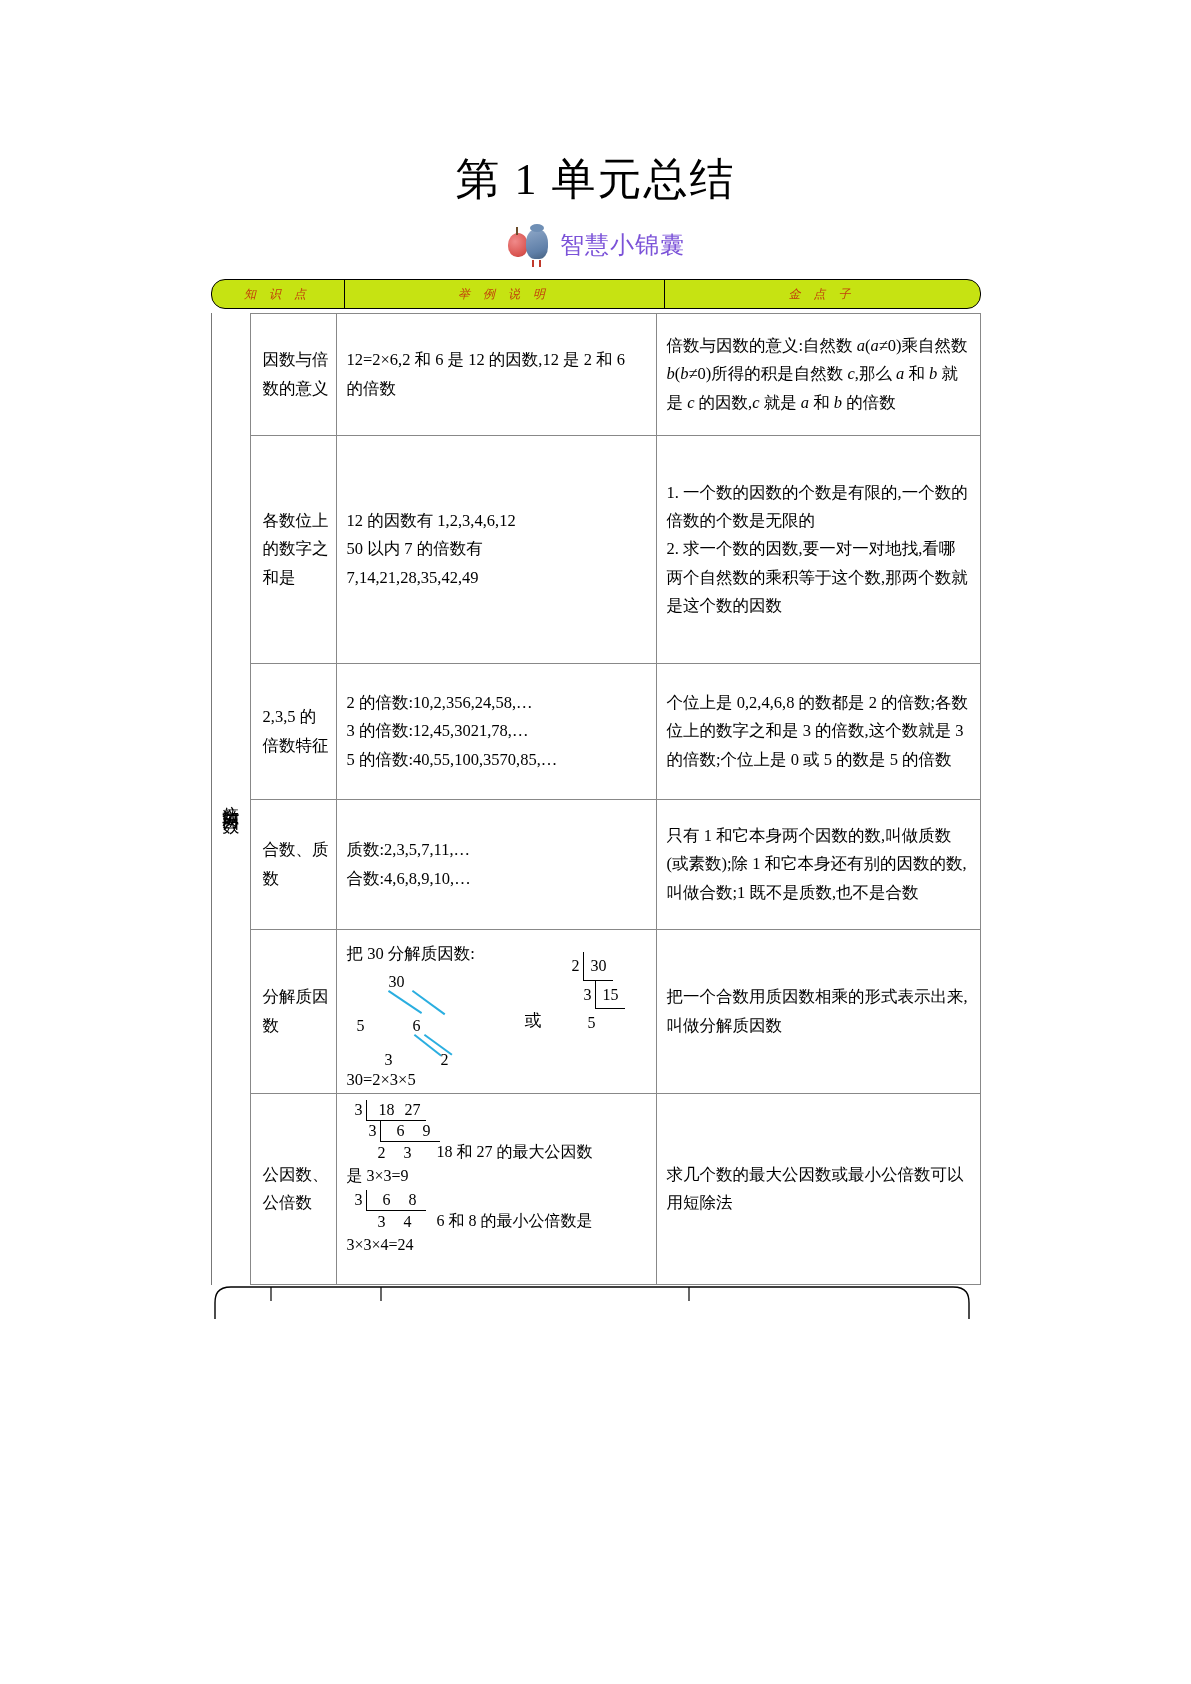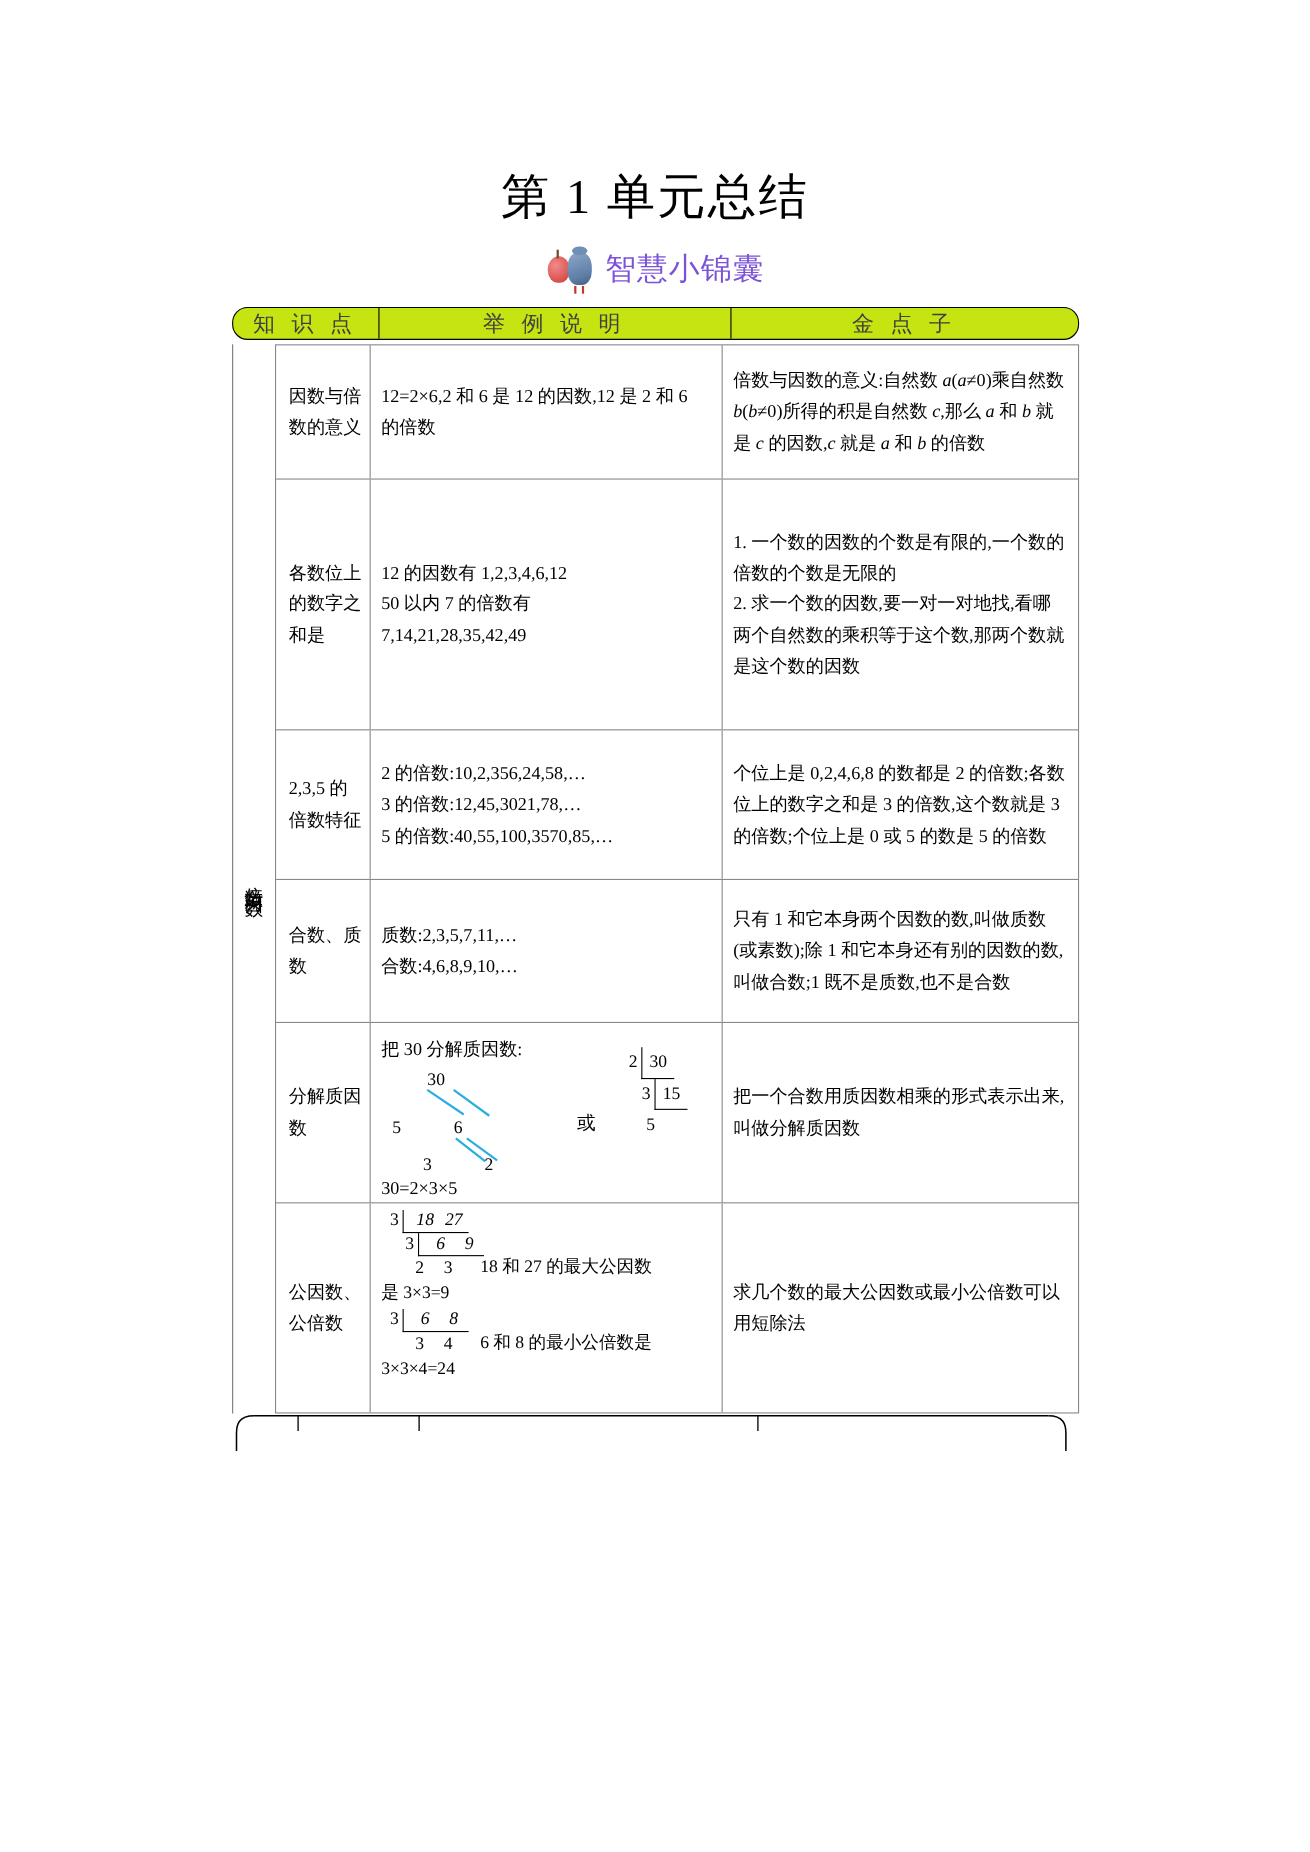--- a/index.html
+++ b/index.html
@@ -77,21 +77,21 @@
   .mascot .leg {
     position: absolute;
     bottom: -2px;
     width: 2px; height: 7px;
     background: #c0392b;
   }
   .mascot .leg.l { left: 26px; }
   .mascot .leg.r { left: 33px; }
   .mascot-label {
     color: #7b52d8;
-    font-size: 28px;
+    font-size: 24px;
     letter-spacing: 1px;
     font-family: "Liberation Sans", "DejaVu Sans", sans-serif;
   }
 
   
   .table-area {
     position: relative;
     margin: 14px auto 0 auto;
     width: 770px;
   }
@@ -103,25 +103,26 @@
     background: #c6e312;
     border: 1px solid #000;
     border-radius: 14px;
     overflow: hidden;
     box-sizing: border-box;
   }
   .thead .th {
     display: flex;
     align-items: center;
     justify-content: center;
-    font-size: 20px;
+    font-size: 12px;
     letter-spacing: 5px;
-    color: #404040;
+    color: #c2410c;
     box-sizing: border-box;
     font-family: "Liberation Serif", "DejaVu Serif", serif;
+    font-style: italic;
   }
   .thead .th.c1 { width: 133px; border-right: 1px solid #000; }
   .thead .th.c2 { width: 320px; border-right: 1px solid #000; }
   .thead .th.c3 { flex: 1; }
 
   
   .tbody {
     display: flex;
     margin-top: 4px;
     border-left: 1px solid #777;
@@ -212,21 +213,21 @@
   .sd-box { border-left: 1.4px solid #000; padding: 0 6px 0 7px; }
   .sd-box.u { border-bottom: 1.4px solid #000; }
   .sd-res { padding-left: 26px; }
   .r5-eq { margin-top: 6px; margin-left: 86px; }
 
   
   .sd2 { font-size: 16px; line-height: 1.25; }
   .sd2 .ln { display: flex; align-items: flex-start; }
   .sd2 .d { width: 16px; text-align: right; padding-right: 3px; }
   .sd2 .bx { border-left: 1.4px solid #000; padding-left: 7px; }
-  .sd2 .bx.u { border-bottom: 1.4px solid #000; padding-bottom: 0px; font-style: italic; }
+  .sd2 .bx.u { border-bottom: 1.4px solid #000; padding-bottom: 0px; }
   .sd2 .num { display: inline-block; width: 26px; text-align: center; }
   .sd2 .bot { padding-left: 22px; }
   .r6-inline { display: flex; align-items: center; }
   .r6-text { padding-left: 16px; padding-bottom: 2px; }
 
   
   .brace {
     position: relative;
     width: 770px;
     height: 40px;

